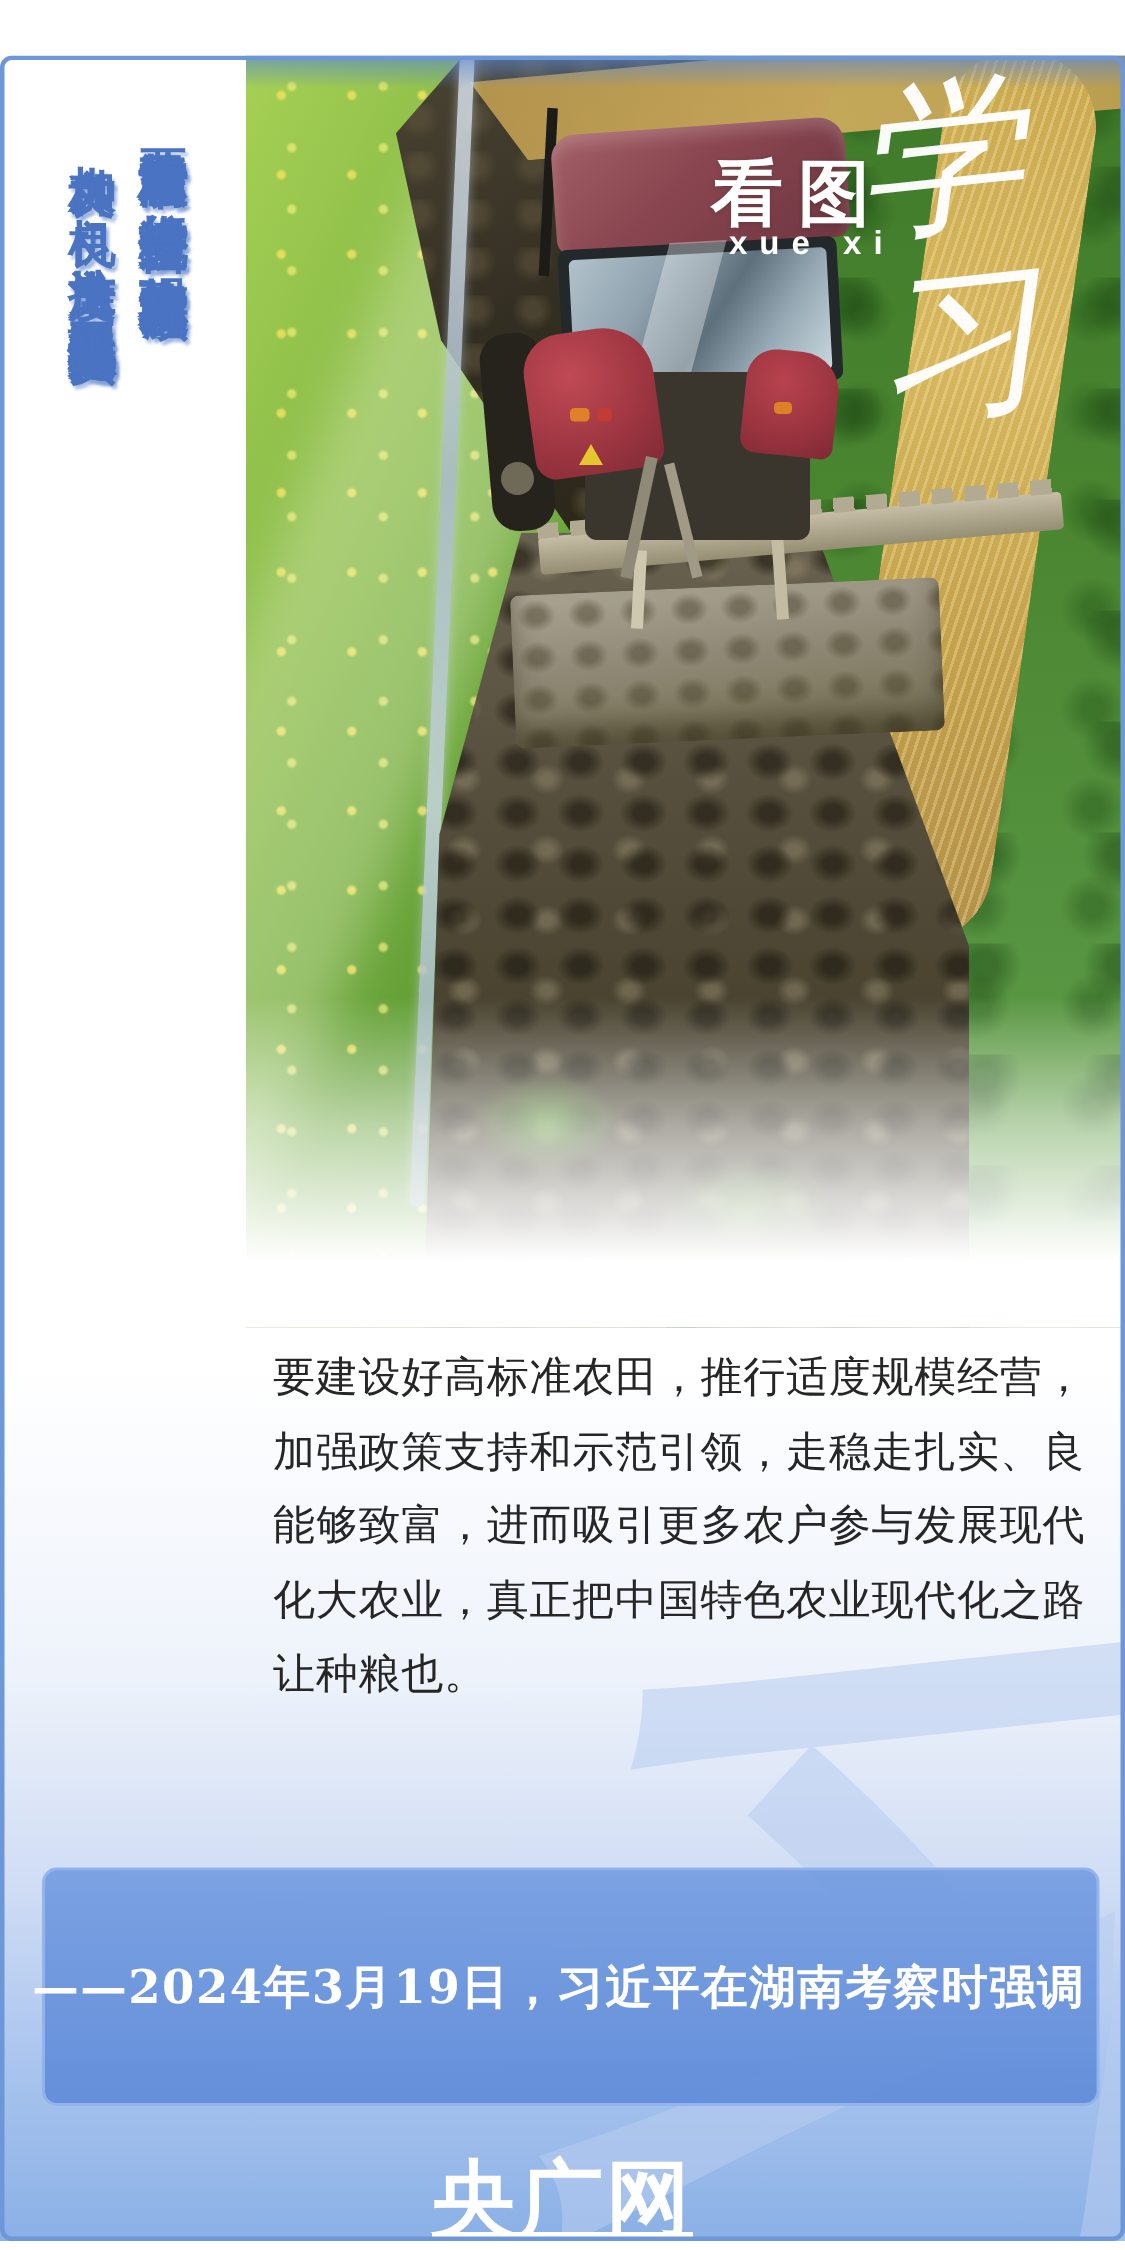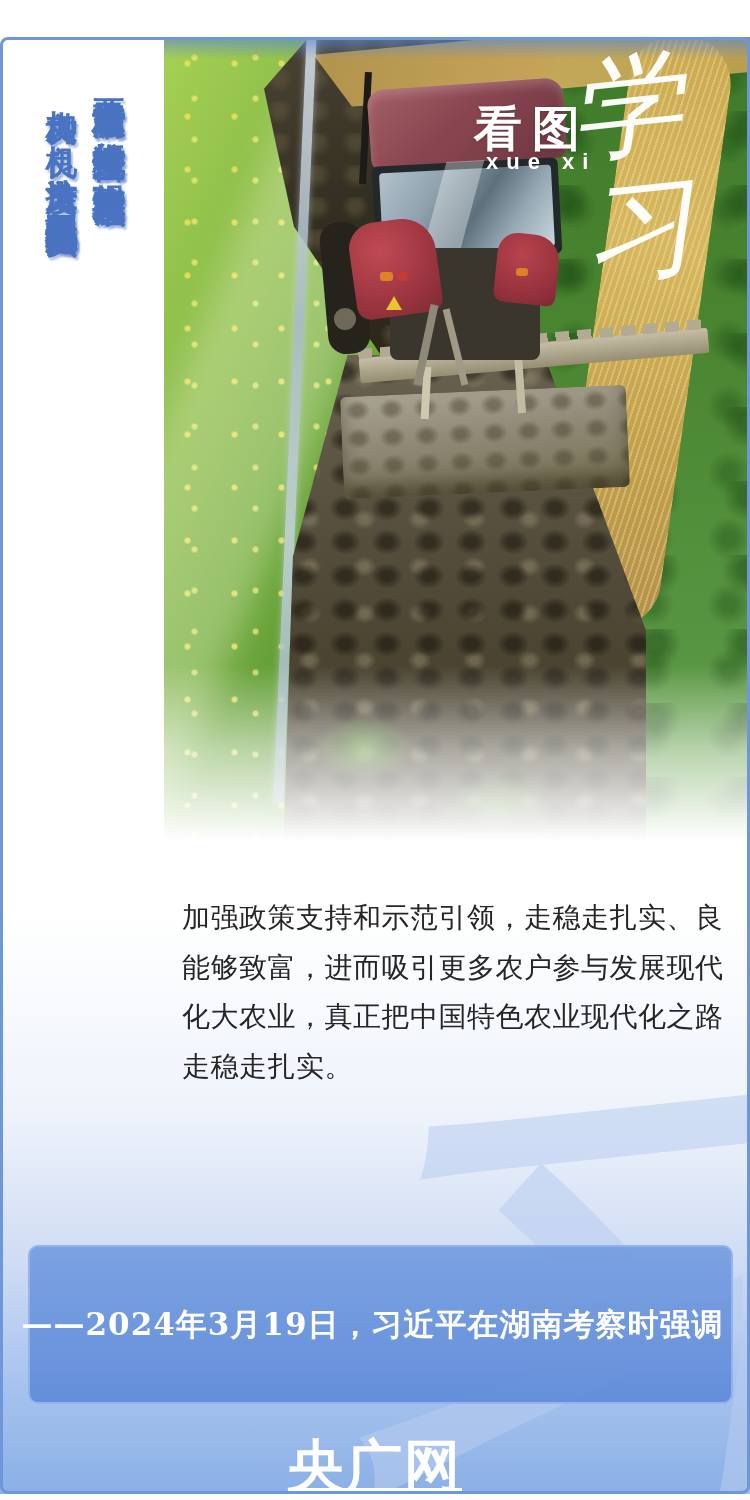--- a/index.html
+++ b/index.html
@@ -198,24 +198,25 @@
 
     <div class="logo-kantu">看图</div>
     <div class="logo-pinyin">xue xi</div>
     <div class="logo-script">学习</div>
   </div>
 
   <div class="v-col v-col-1">要建设好高标准农田　推行适度规模经营　加强政策支持和示范引领</div>
   <div class="v-col v-col-2">加大良种　良机　良法推广力度　真正把中国特色农业现代化之路走稳走扎实</div>
 
   <div class="quote">
+    <div class="quote-line">要建设好高标准农田，推行适度规模经营，</div>
     <div class="quote-line">加强政策支持和示范引领，走稳走扎实、良</div>
     <div class="quote-line">能够致富，进而吸引更多农户参与发展现代</div>
     <div class="quote-line">化大农业，真正把中国特色农业现代化之路</div>
-    <div class="quote-line">走稳走扎实。</div>
+    <div class="quote-line">让种粮也。</div>
   </div>
 
   <div class="attr-bar">
     <div class="attr-text">——2024年3月19日，习近平在湖南考察时强调</div>
   </div>
 
   <div class="footer-logo">央广网</div>
 
   <div class="frame"></div>
 </div>

